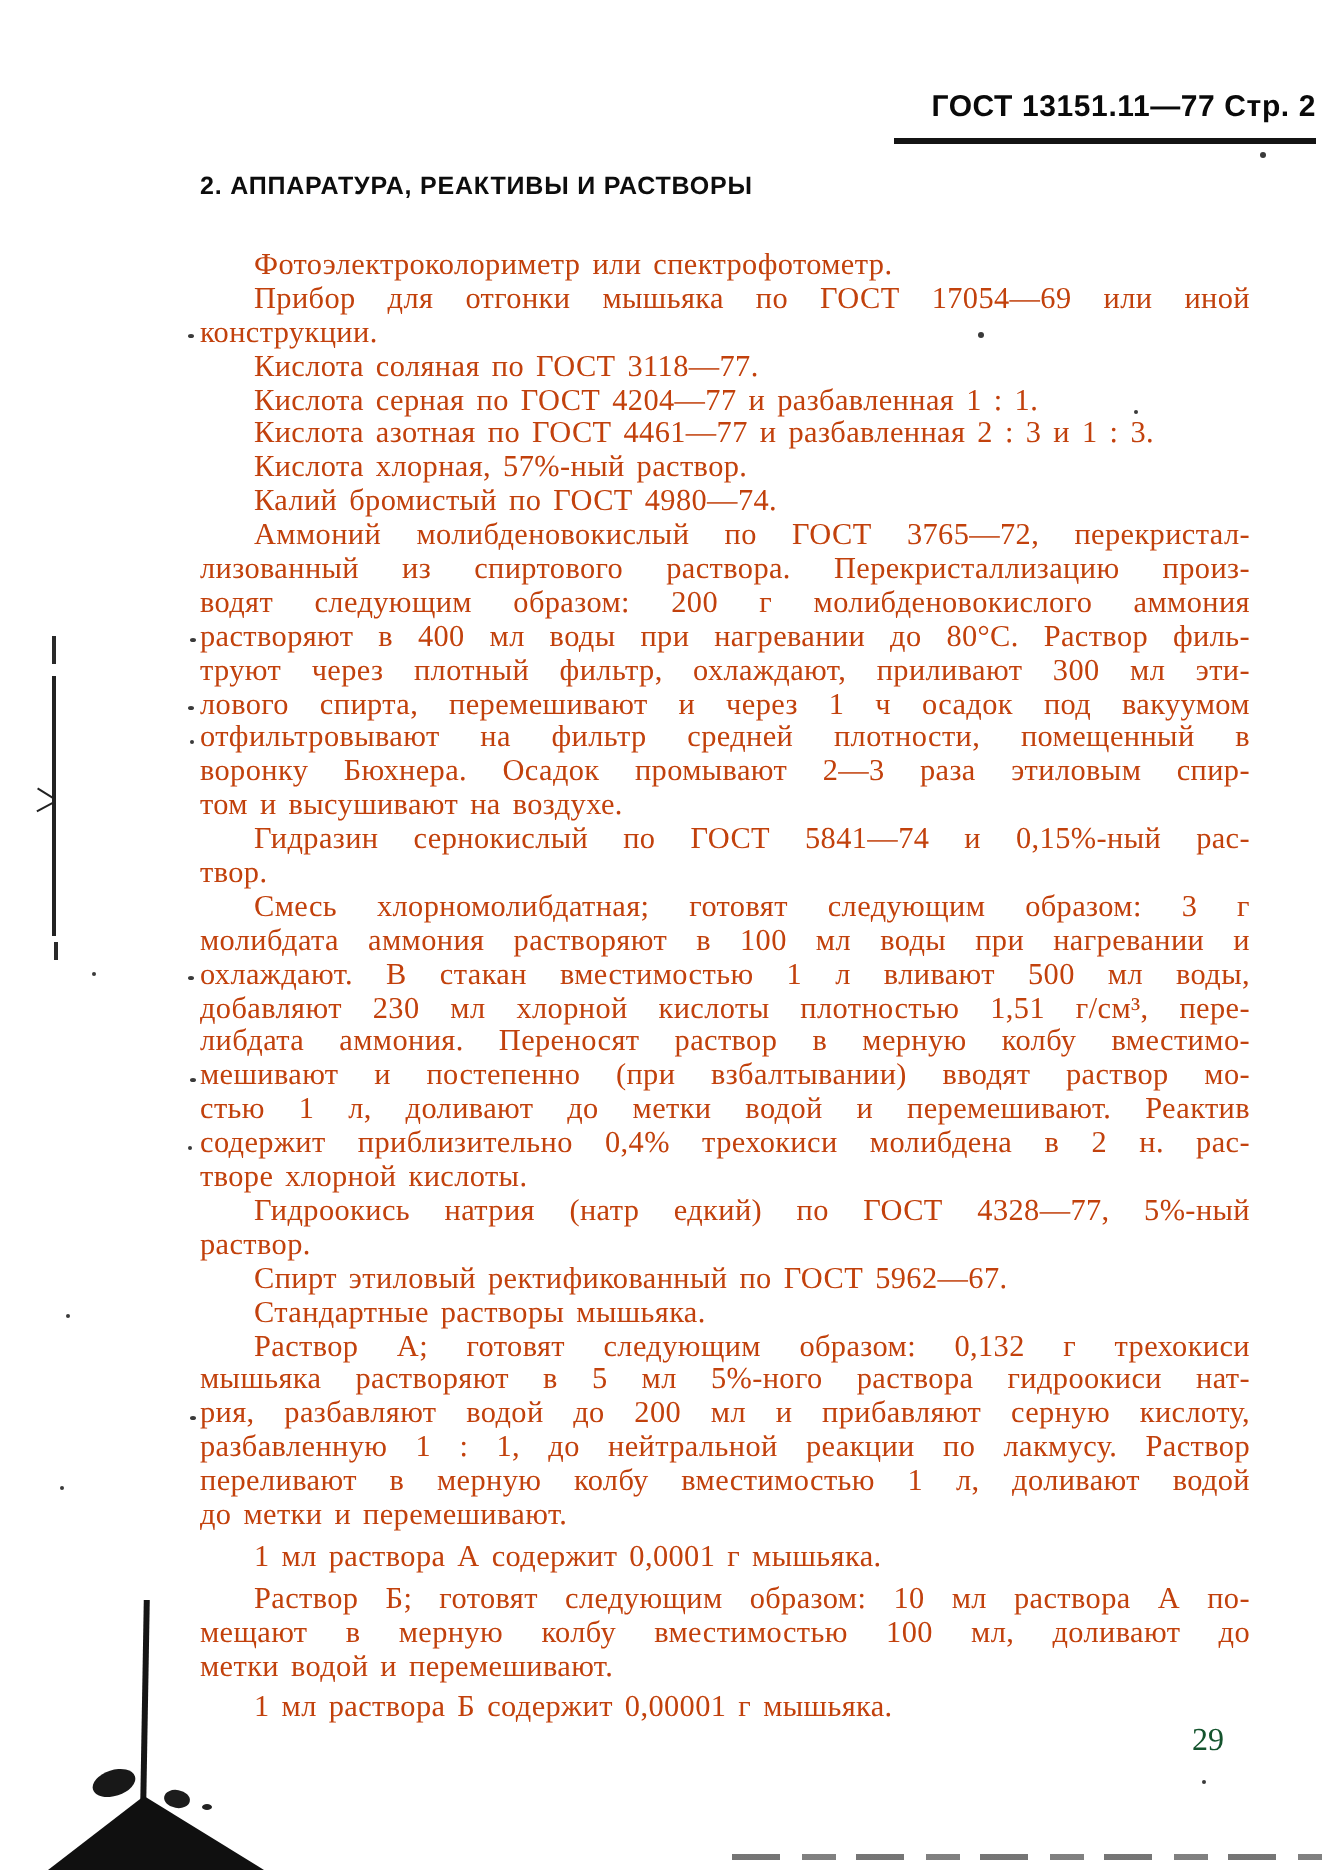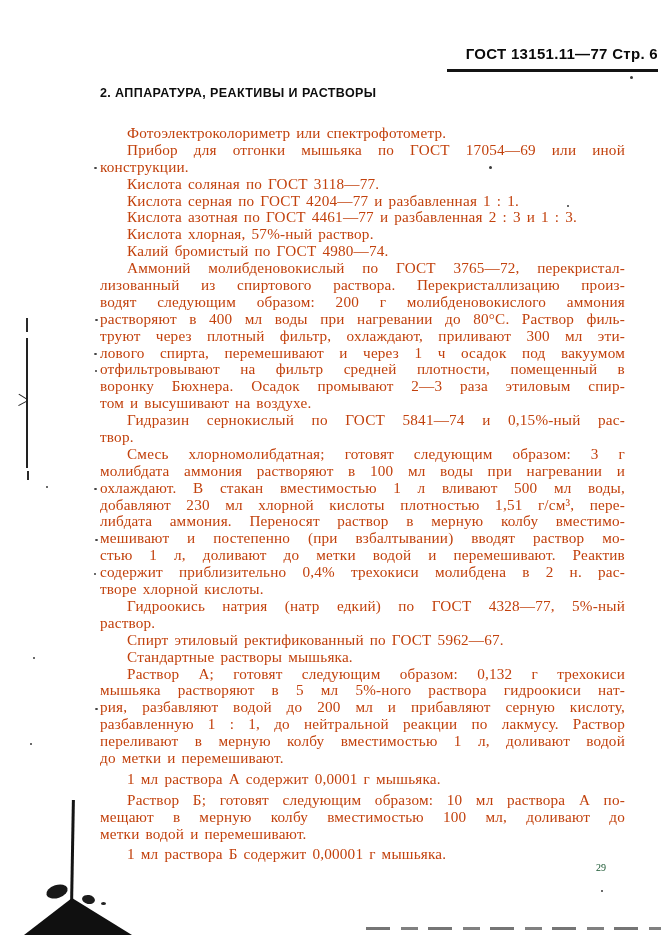--- a/index.html
+++ b/index.html
@@ -33,21 +33,21 @@
   .body-text .para:nth-child(16),
   .body-text .para:nth-child(17) { margin-top:4px; }
   .line {
     height:16.9px; line-height:16.9px;
     font-size:15.2px; letter-spacing:0.2px; word-spacing:2px;
     text-align:justify; text-align-last:justify;
     white-space:normal; overflow:visible; color:#c2410c;
   }
   .line.first { text-indent:27px; }
   .line.last  { text-align-last:left; }
-  .page-number { position:absolute; top:862px; left:596px; font-size:10px; color:#14532d; }
+  .page-number { position:absolute; top:862px; left:596px; font-size:16px; color:#14532d; }
   
   .art { position:absolute; background:#1a1a1a; }
   .speck { position:absolute; background:#3a3a3a; border-radius:50%; }
   .margin-seg1 { left:26px; top:318px; width:1.5px; height:14px; background:#2a2a2a; }
   .margin-seg2 { left:26px; top:338px; width:1.6px; height:130px; background:#222; }
   .margin-barb1 { left:18px; top:396px; width:9px; height:1.4px; background:#222; transform:rotate(32deg); }
   .margin-barb2 { left:18px; top:403px; width:9px; height:1.4px; background:#222; transform:rotate(-28deg); }
   .margin-tick { left:27px; top:471px; width:1.5px; height:9px; background:#2a2a2a; }
   .blot-spike { left:71px; top:800px; width:2.5px; height:102px; background:#141414; transform:rotate(1deg); }
   .blot-triangle {
@@ -62,21 +62,21 @@
     position:absolute; top:927px; left:366px; width:295px; height:2.5px;
     background:repeating-linear-gradient(90deg,#5d5d5d 0 24px, transparent 24px 35px, #6a6a6a 35px 52px, transparent 52px 62px);
     opacity:0.85;
   }
 </style>
 </head>
 <body>
 
 <div class="page">
 
-  <div class="running-header">ГОСТ 13151.11—77 Стр. 6</div>
+  <div class="running-header">ГОСТ 13151.11—77 Стр. 2</div>
   <div class="header-rule"></div>
 
   <div class="section-title">2. АППАРАТУРА, РЕАКТИВЫ И РАСТВОРЫ</div>
 
   <div class="body-text">
       <div class="para">
         <div class="line first last">Фотоэлектроколориметр или спектрофотометр.</div>
       </div>
       <div class="para">
         <div class="line first">Прибор для отгонки мышьяка по ГОСТ 17054—69 или иной</div>

